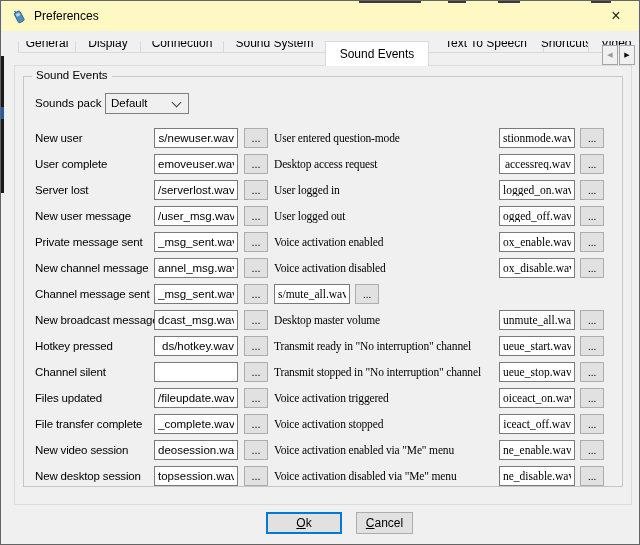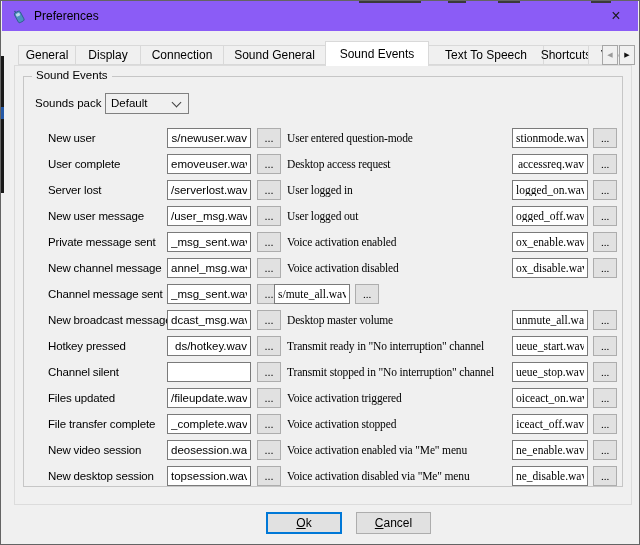--- a/index.html
+++ b/index.html
@@ -2,29 +2,29 @@
 <html><head>
 <meta charset="utf-8">
 <style>
   html,body{margin:0;padding:0;background:#fff;}
   .window{
     position:relative;width:640px;height:545px;box-sizing:border-box;
     background:#f0f0f0;border:1px solid #646464;overflow:hidden;
     font-family:"Liberation Sans",sans-serif;color:#000;
   }
   
-  .titlebar{position:absolute;left:1px;top:0;right:1px;height:30px;background:#8b5cf6;}
+  .titlebar{position:absolute;left:1px;top:0;right:1px;height:30px;background:#fef9c3;}
   .app-icon{position:absolute;left:9px;top:7px;width:16px;height:16px;}
   .title-text{position:absolute;left:32px;top:0;height:30px;line-height:30px;font-size:12px;}
   .close-btn{position:absolute;right:11px;top:3px;width:22px;height:24px;line-height:24px;
     text-align:center;font-size:16px;color:#1a1a1a;cursor:default;}
   
   .tabstrip{position:absolute;left:17px;top:40px;width:614px;height:25px;display:flex;
     align-items:flex-end;overflow:hidden;z-index:3;}
-  .tab{box-sizing:border-box;flex:none;height:20px;margin-bottom:1px;margin-left:-1px;
+  .tab{box-sizing:border-box;flex:none;height:20px;margin-bottom:13px;margin-left:-1px;
     border:1px solid #d9d9d9;background:#f0f0f0;display:flex;align-items:center;
     justify-content:center;font-size:12px;white-space:nowrap;}
   .tab:first-child{margin-left:0;}
   .tab:nth-child(1){width:58px}.tab:nth-child(2){width:66px}.tab:nth-child(3){width:84px}
   .tab:nth-child(4){width:103px}.tab:nth-child(5){width:104px}.tab:nth-child(6){width:116px}
   .tab:nth-child(7){width:46px}.tab:nth-child(8){width:46px;justify-content:flex-start;padding-left:12px}
   .tab.sel{height:25px;margin-bottom:0;background:#ffffff;border-bottom:none;z-index:4;}
   .tabscroll{position:absolute;left:601px;top:44px;z-index:5;display:flex;}
   .tsbtn{box-sizing:border-box;width:16px;height:20px;border:1px solid #a6a6a6;background:#f0f0f0;
     display:flex;align-items:center;justify-content:center;font-size:7px;}
@@ -40,37 +40,37 @@
   .pack-label{flex:none;width:70px;font-size:11.5px;}
   .combo{position:relative;box-sizing:border-box;width:84px;height:21px;border:1px solid #808080;
     background:#f0f0f0;display:flex;align-items:center;padding-left:5px;font-size:11.5px;}
   .chev{position:absolute;right:8px;top:5px;width:6px;height:6px;
     border-right:1.4px solid #404040;border-bottom:1.4px solid #404040;transform:rotate(45deg);}
   
   .col{position:absolute;top:48px;}
   .col.left{left:11px;width:233px;}
   .col.right{left:250px;width:335px;font-family:Liberation Serif, serif;}
   .row{display:flex;align-items:center;height:26px;}
-  .rlabel{flex:none;font-size:11.5px;letter-spacing:-0.15px;white-space:nowrap;margin-left:13px;}
+  .rlabel{flex:none;font-size:11.5px;letter-spacing:-0.15px;white-space:nowrap;}
   .col.left .rlabel{width:119px;}
   .col.right .rlabel{width:225px;}
   .rinput{flex:none;box-sizing:border-box;height:20px;border:1px solid #7a7a7a;background:#fff;
     font-family:inherit;font-size:11.5px;text-align:right;padding:0 3px;outline:none;}
   .col.left .rinput{width:84px;}
   .col.right .rinput{width:76px;}
   .browse{flex:none;box-sizing:border-box;width:24px;height:20px;margin-left:6px;
     border:1px solid #adadad;background:#e1e1e1;font-family:inherit;font-size:11px;
     line-height:10px;padding:0;color:#000;}
   .col.right .browse{margin-left:5px;}
   
   .btn{position:absolute;box-sizing:border-box;display:block;height:22px;background:#e1e1e1;
     font-family:inherit;font-size:12px;padding:0;}
   .btn::first-letter{text-decoration:underline;}
   .btn.ok{left:265px;top:511px;width:76px;border:2px solid #0078d7;}
-  .btn.cancel{left:355px;top:511px;width:75px;border:1px solid #adadad;}
+  .btn.cancel{left:355px;top:511px;width:57px;border:1px solid #adadad;}
   
   .art{position:absolute;background:#191919;z-index:6;}
   .art.blue{background:#2458a6;}
   .art.sliver{background:#3a3a3a;}
 </style>
 </head>
 <body>
 
 <div class="window">
 
@@ -85,21 +85,21 @@
       </svg>
     </span>
     <span class="title-text">Preferences</span>
     <span class="close-btn">×</span>
   </div>
 
   <div class="tabstrip" id="tabstrip">
       <div class="tab">General</div>
       <div class="tab">Display</div>
       <div class="tab">Connection</div>
-      <div class="tab">Sound General</div>
+      <div class="tab">Sound System</div>
       <div class="tab sel">Sound Events</div>
       <div class="tab">Text To Speech</div>
       <div class="tab">Shortcuts</div>
       <div class="tab">Video</div>
     </div>
 
   <div class="tabscroll">
     <span class="tsbtn left">
       <span>◀</span>
     </span>

